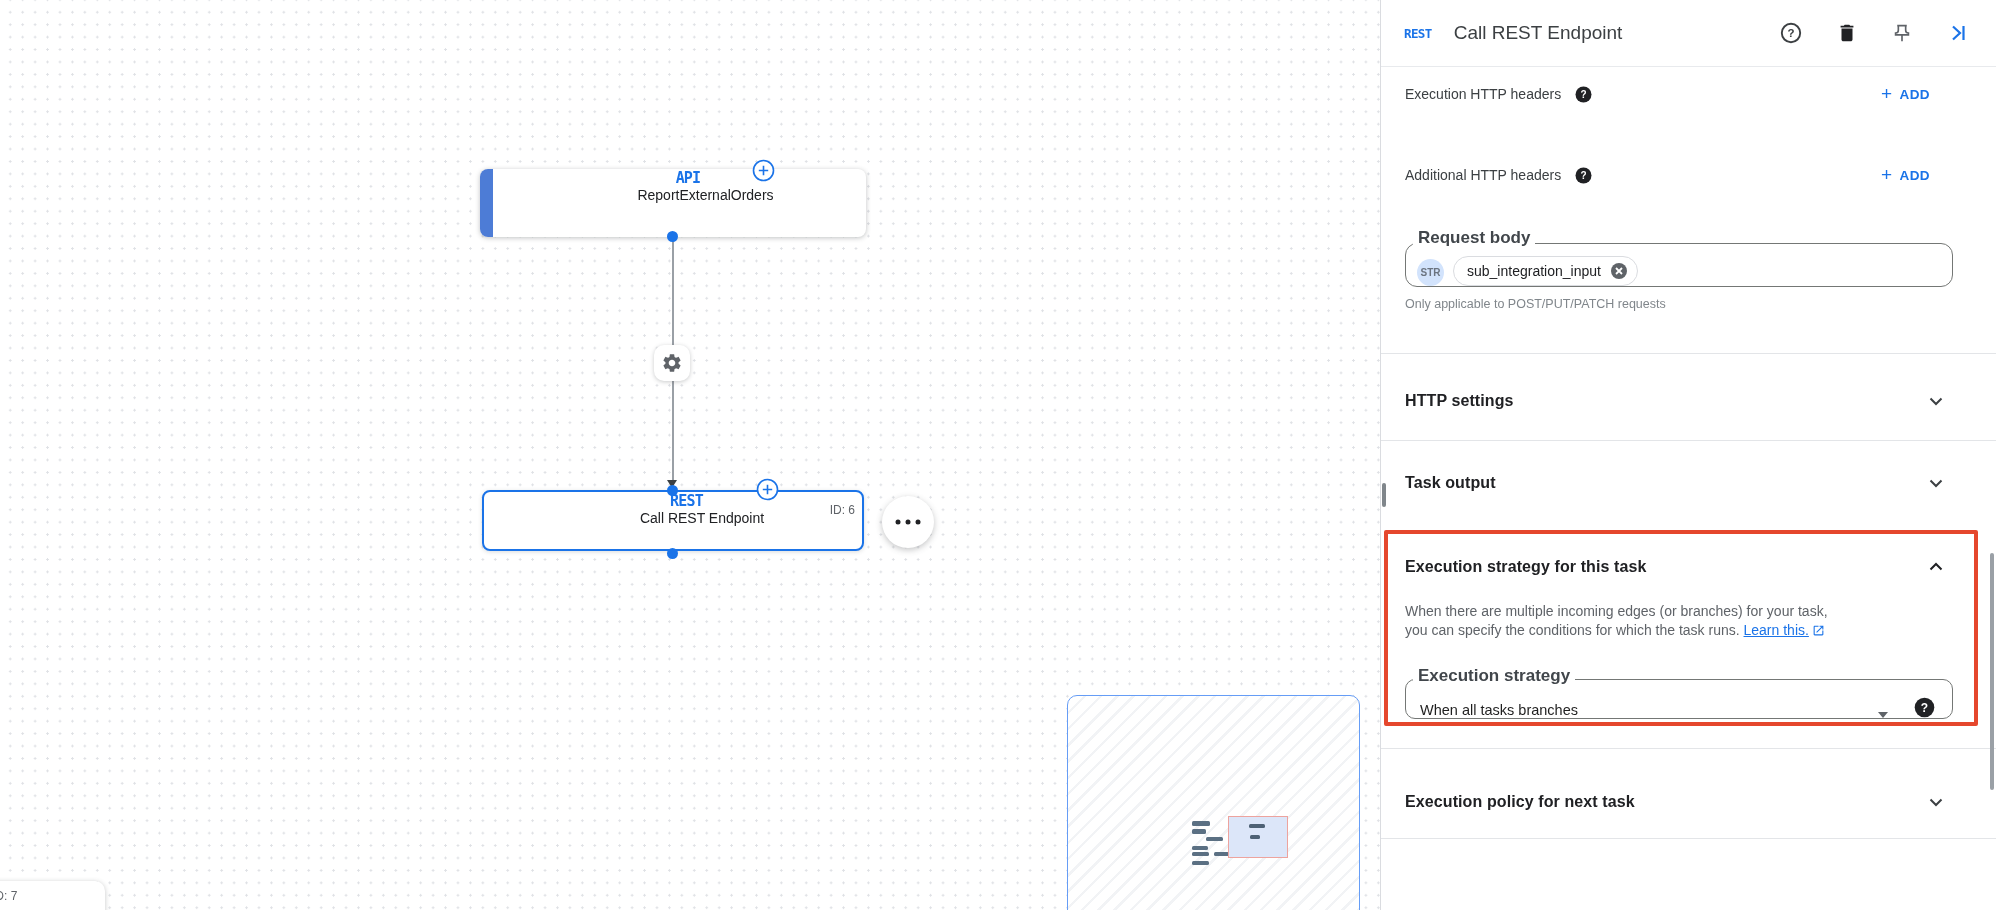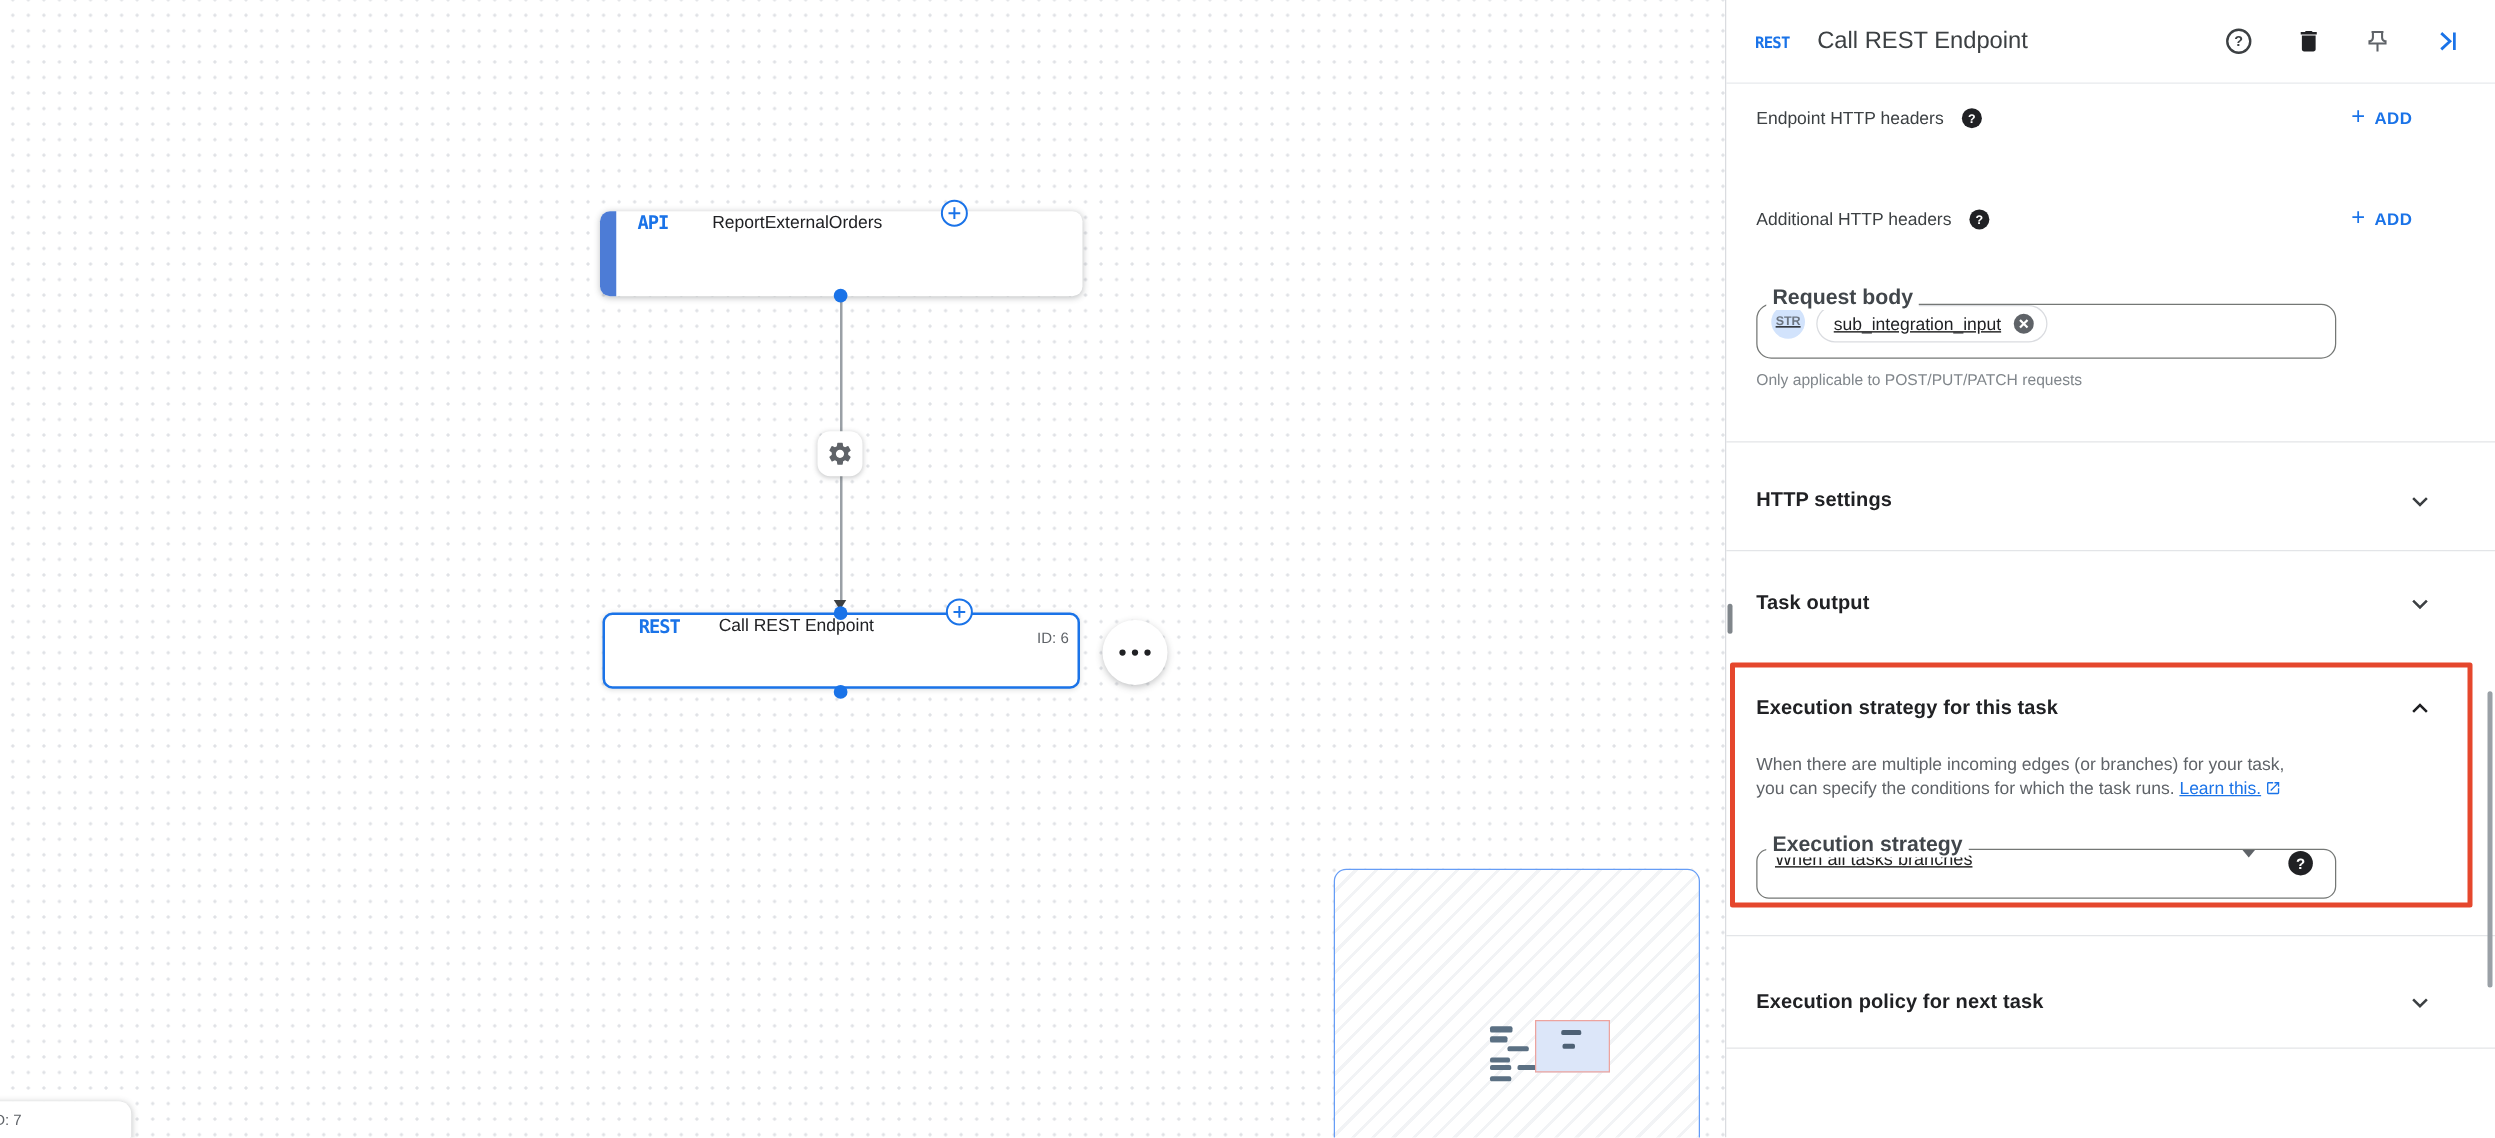--- a/index.html
+++ b/index.html
@@ -13,21 +13,21 @@
     background-image: radial-gradient(circle, #dfe1e5 1.15px, transparent 1.35px);
     background-size: 12.45px 12.45px; background-position: 4px 6px; }
 
   .edge-line { position:absolute; left:672px; top:237px; width:1.6px; height:244px; background:#9aa0a6; }
   .edge-arrow { position:absolute; left:667px; top:480px; width:0; height:0;
     border-left:5.5px solid transparent; border-right:5.5px solid transparent; border-top:8px solid #3c4043; }
 
   .gear-box { position:absolute; left:654px; top:345px; width:36px; height:36px; background:#fff;
     border-radius:10px; box-shadow:0 1px 4px rgba(60,64,67,.28); display:flex; align-items:center; justify-content:center; cursor:pointer; }
 
-  .node { position:absolute; background:#fff; border-radius:8px; display:flex; align-items:flex-start; }
+  .node { position:absolute; background:#fff; border-radius:8px; display:flex; align-items:center;flex-direction:column; }
   .node-badge { font-family:"DejaVu Sans Mono", monospace; font-weight:bold; color:#1a73e8;
     font-size:15px; letter-spacing:-0.8px; }
   .node-label { font-size:14px; color:#202124; }
 
   #api-node { left:480px; top:169px; width:386px; height:68px;
     box-shadow:0 1px 5px rgba(60,64,67,.32); padding-left:30px; }
   #api-node .left-bar { position:absolute; left:0; top:0; bottom:0; width:13px; background:#4d7cd6;
     border-radius:8px 0 0 8px; }
   #api-node .node-label { margin-left:35px; }
 
@@ -73,22 +73,22 @@
   .p-row { position:absolute; left:24px; right:40px; height:48px; display:flex; align-items:center; }
   .p-row .rlabel { font-size:14px; color:#3c4043; }
   .p-row .rhelp { margin-left:14px; display:flex; }
   .add-btn { position:absolute; right:26px; display:flex; align-items:center; gap:7px; background:none; border:none;
     color:#1a73e8; font-size:13.5px; font-weight:bold; letter-spacing:.4px; cursor:pointer;
     font-family:"Liberation Sans", sans-serif; }
   .add-btn .plus { font-size:19px; font-weight:normal; line-height:1; margin-top:-2px; }
 
   .float-label { position:absolute; left:32px; background:#fff; padding:0 5px; font-size:17px;
     font-weight:bold; color:#41464b; z-index:3; }
-  .ol-field { position:absolute; left:24px; width:464px; background:#fff; border:1px solid #747775;
-    display:flex; align-items:flex-start;text-decoration:underline; }
+  .ol-field { position:absolute; left:24px; width:548px; background:#fff; border:1px solid #747775;
+    display:flex; align-items:flex-end; }
   #req-field { top:243px; height:44px; border-radius:12px; padding-left:11px; }
   #req-label { top:228px; }
   .type-chip { width:27px; height:27px; border-radius:50%; background:#d2e3fc; color:#6b7480;
     font-size:10px; font-weight:bold; display:flex; align-items:center; justify-content:center; }
   .value-chip { margin-left:9px; height:30px; border:1px solid #dadce0; border-radius:16px;
     display:flex; align-items:center; padding:0 9px 0 13px; gap:9px; cursor:default; }
   .value-chip .chip-text { font-size:14px; color:#202124; }
   .helper { position:absolute; left:24px; top:297px; font-size:12.5px; color:#80868b; }
 
   .acc-row { position:absolute; left:0; right:0; height:52px; display:flex; align-items:center;
@@ -210,21 +210,21 @@
         <button class="icon-btn">
           <svg width="24" height="24" viewBox="0 0 24 24">
             <path d="M7 5.5 L14 12 L7 18.5" fill="none" stroke="#1a73e8" stroke-width="2.2"></path>
             <path d="M17.5 5 V19" stroke="#1a73e8" stroke-width="2.2"></path>
           </svg>
         </button>
       </div>
     </div>
 
     <div class="p-row" style="top:70px;">
-      <span class="rlabel">Endpoint HTTP headers</span>
+      <span class="rlabel">Execution HTTP headers</span>
       <span class="rhelp">
         <svg width="17" height="17" viewBox="0 0 17 17">
           <circle cx="8.5" cy="8.5" r="8" fill="#202124"></circle>
           <text x="8.5" y="12.3" text-anchor="middle" font-size="10" font-weight="bold" fill="#fff" font-family="Liberation Sans, sans-serif">?</text>
         </svg>
       </span>
       <button class="add-btn">
         <span class="plus">+</span>
         <span>ADD</span>
       </button>

